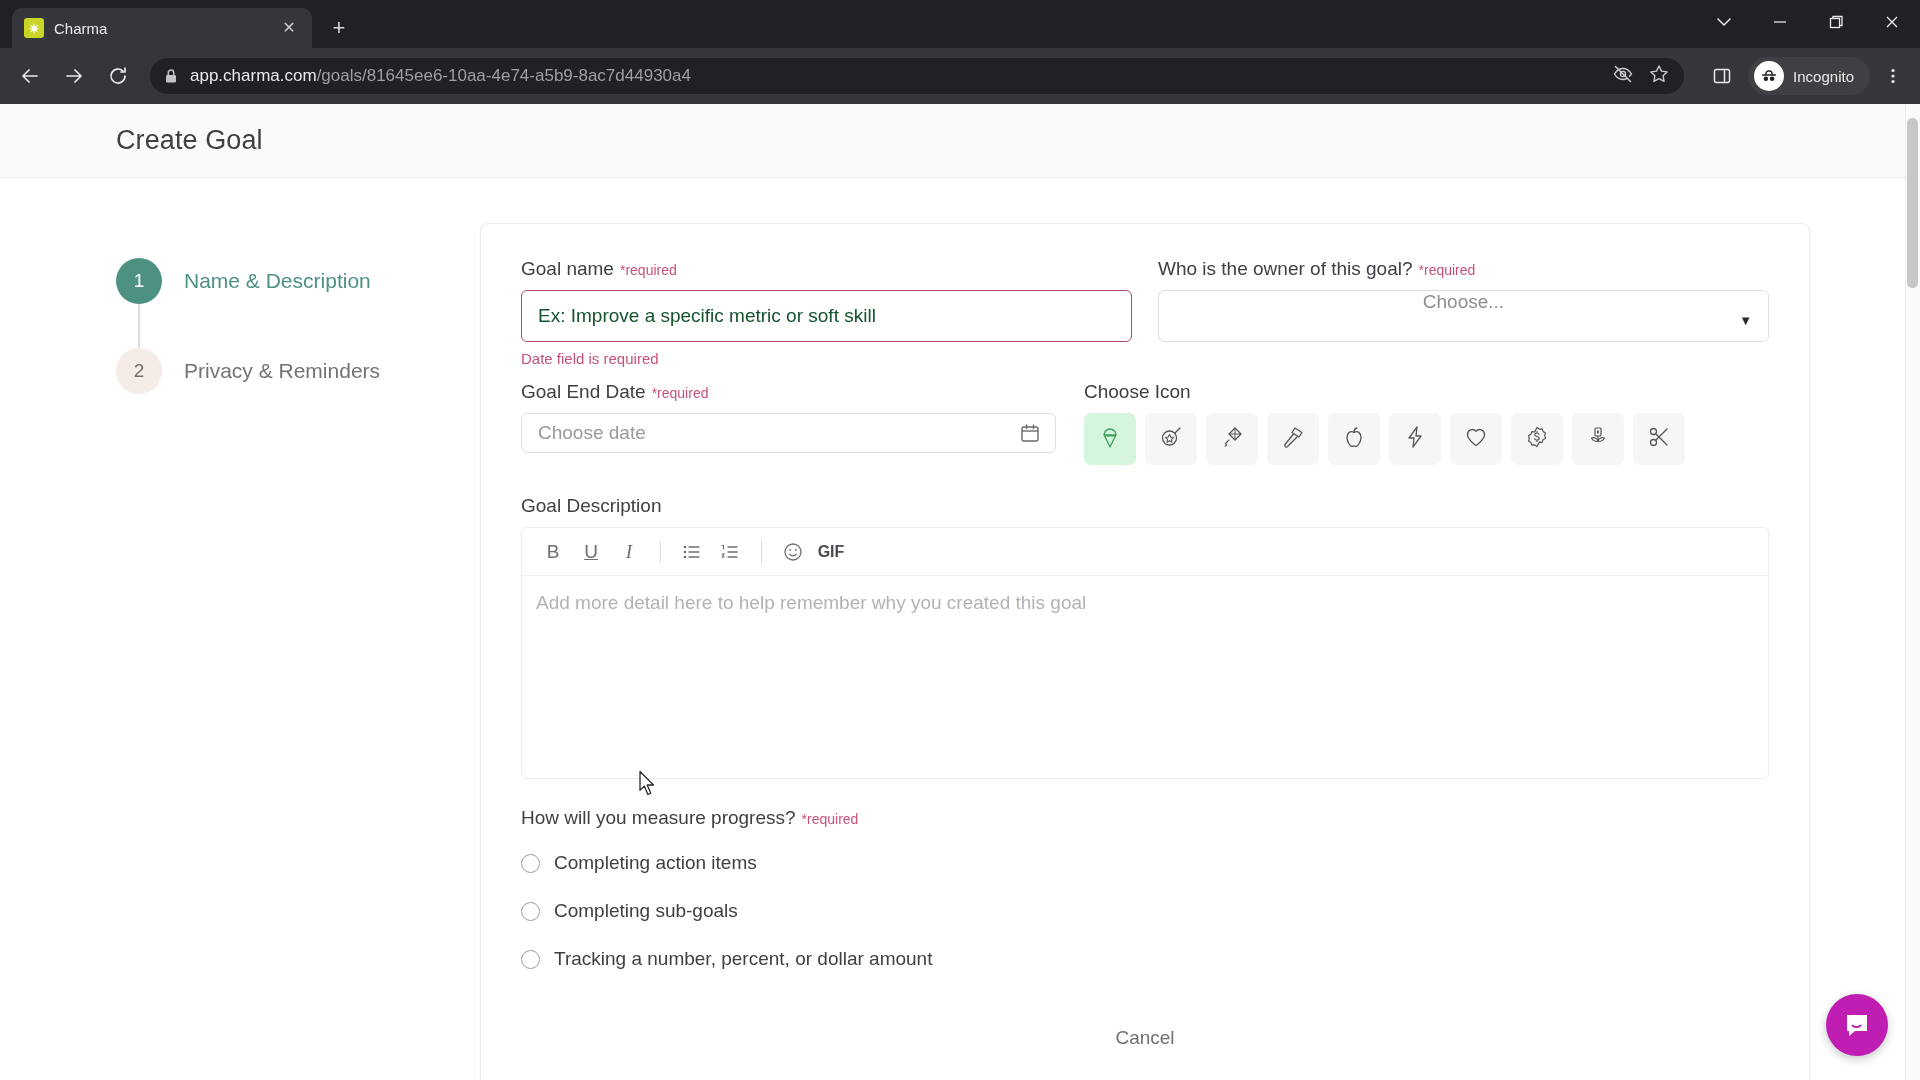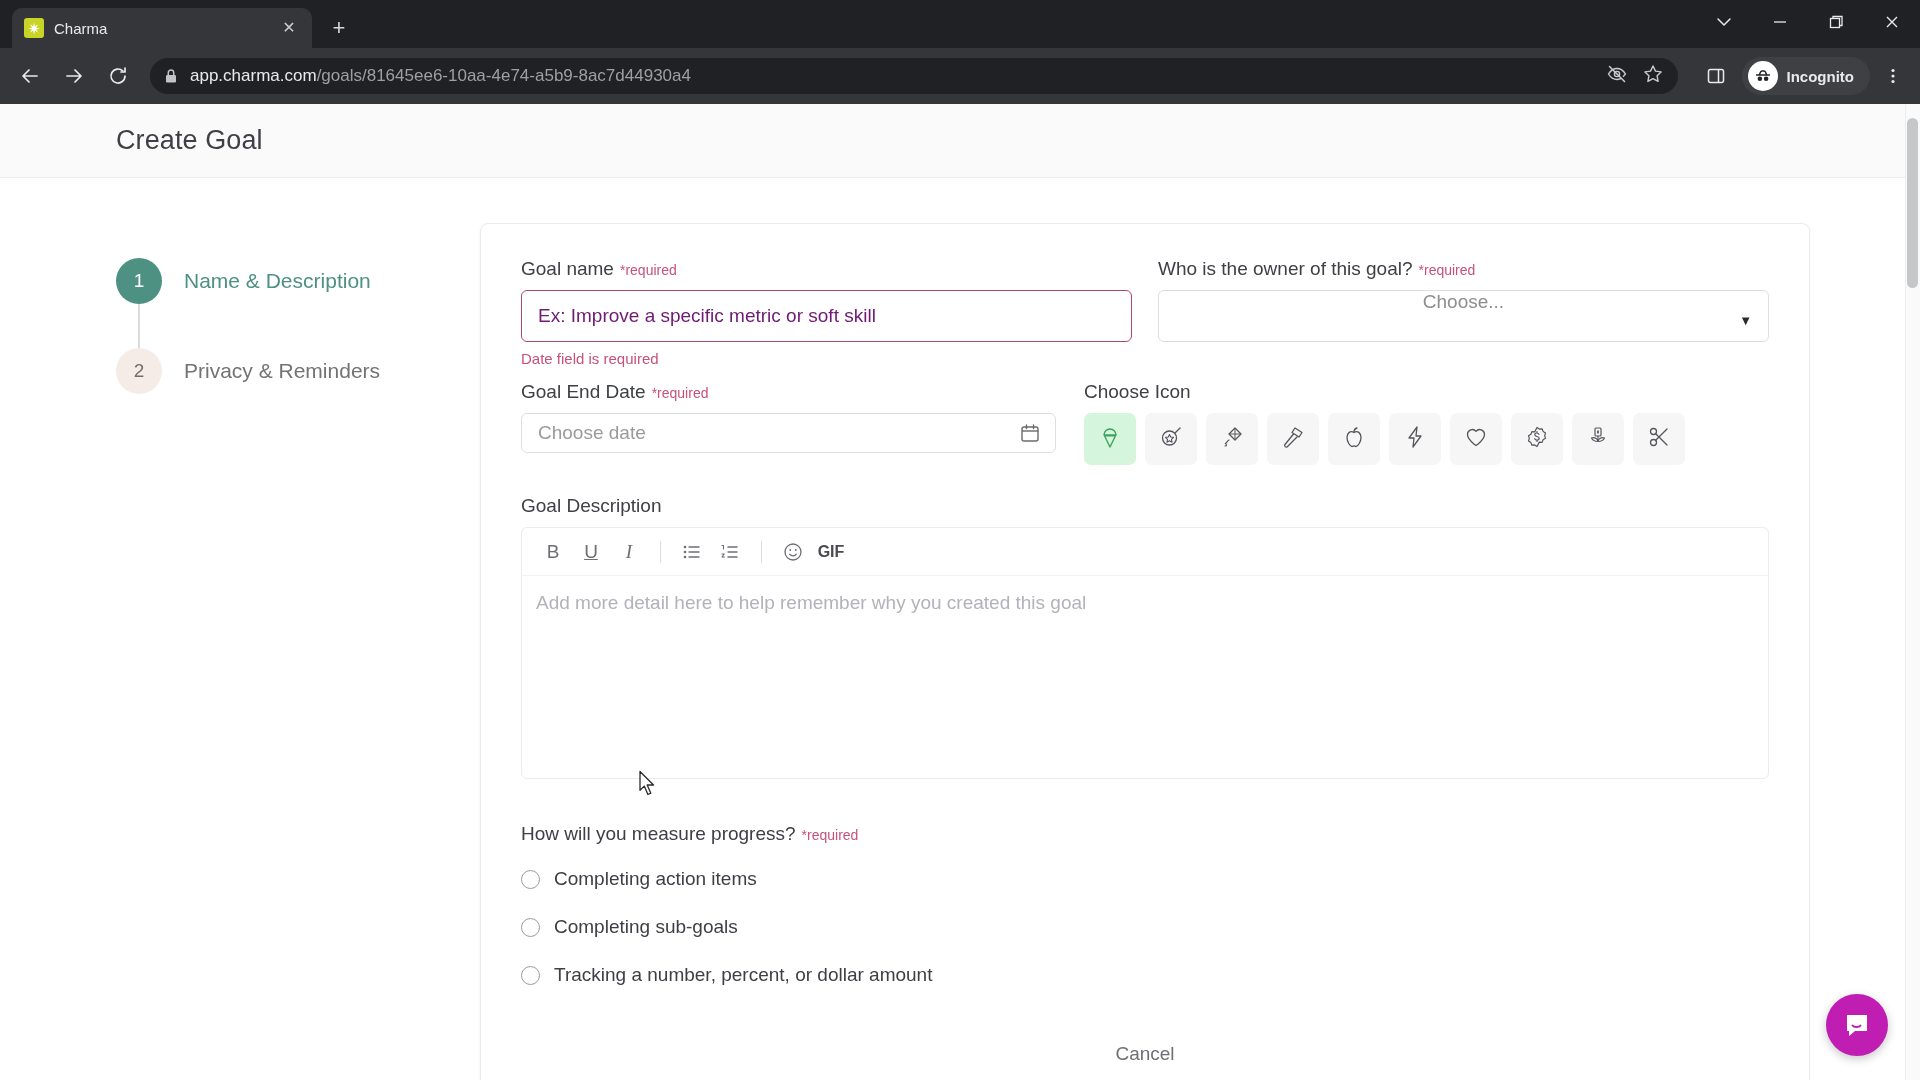--- a/index.html
+++ b/index.html
@@ -63,21 +63,21 @@
     display: flex; align-items: center; padding: 0 14px; margin: 0 8px;
     position: relative;
   }
   .lock-icon { margin-right: 12px; display: flex; align-items: center; color: #c0c3c7; }
   .url { font-size: 17px; color: #9aa0a6; white-space: nowrap; overflow: hidden; }
   .url b { color: #e8eaed; font-weight: 400; }
   .omni-actions { margin-left: auto; display: flex; align-items: center; gap: 14px; color: #c8cbcf; }
   .tb-right { display: flex; align-items: center; gap: 6px; padding-left: 6px; }
   .incognito-pill {
     height: 38px; background: #3f4043; border-radius: 19px;
-    display: flex; align-items: center; gap: 9px; padding: 0 16px 0 6px; font-weight: bold;
+    display: flex; align-items: center; gap: 9px; padding: 0 16px 0 6px;
   }
   .incognito-avatar {
     width: 30px; height: 30px; border-radius: 50%; background: #ffffff;
     display: flex; align-items: center; justify-content: center;
   }
   .incognito-label { color: #e8eaed; font-size: 15px; }
   .kebab { width: 34px; height: 34px; display: flex; align-items: center; justify-content: center; color: #e8eaed; }
 
   
   .viewport {
@@ -122,21 +122,21 @@
   .field-label {
     font-size: 19px; color: #3f4045; margin-bottom: 10px;
     display: flex; align-items: baseline; gap: 6px;
   }
   .req { color: #c8517a; font-size: 14px; }
 
   .text-input {
     width: 100%; height: 52px; border-radius: 6px;
     border: 1px solid #dedede; background: #ffffff;
     display: flex; align-items: center; padding: 0 16px;
-    font-size: 19px; color: #701a75;
+    font-size: 19px; color: #14532d;
   }
   .text-input.error { border: 1.5px solid #b4456f; }
   .error-msg { color: #c8517a; font-size: 15px; margin-top: 8px; }
 
   .select-input {
     width: 100%; height: 52px; border-radius: 6px;
     border: 1px solid #dedede; background: #ffffff;
     display: flex; align-items: center; padding: 0 16px;
     font-size: 19px; color: #8e8e92; flex-direction: column;
   }
@@ -173,21 +173,21 @@
   }
   .tb-item {
     width: 34px; height: 34px; display: flex; align-items: center; justify-content: center;
     color: #6e6e74; font-size: 19px;
   }
   .tb-sep { width: 1px; height: 22px; background: #dcdcdc; margin: 0 10px; }
   .tb-gif { font-size: 16px; font-weight: bold; color: #4a4a50; padding: 0 6px; }
   .editor-body { padding: 16px 14px; font-size: 19px; color: #b2b2b8; }
 
   
-  .measure-section { margin-top: 44px; }
+  .measure-section { margin-top: 28px; }
   .radio-row { display: flex; align-items: center; gap: 14px; height: 48px; }
   .radio {
     width: 19px; height: 19px; border-radius: 50%;
     border: 1.5px solid #9c9ca2; background: #ffffff; flex: none;
   }
   .radio-label { font-size: 19px; color: #3f4045; }
 
   
   .card-footer {
     display: flex; justify-content: flex-end; align-items: center; gap: 26px;

